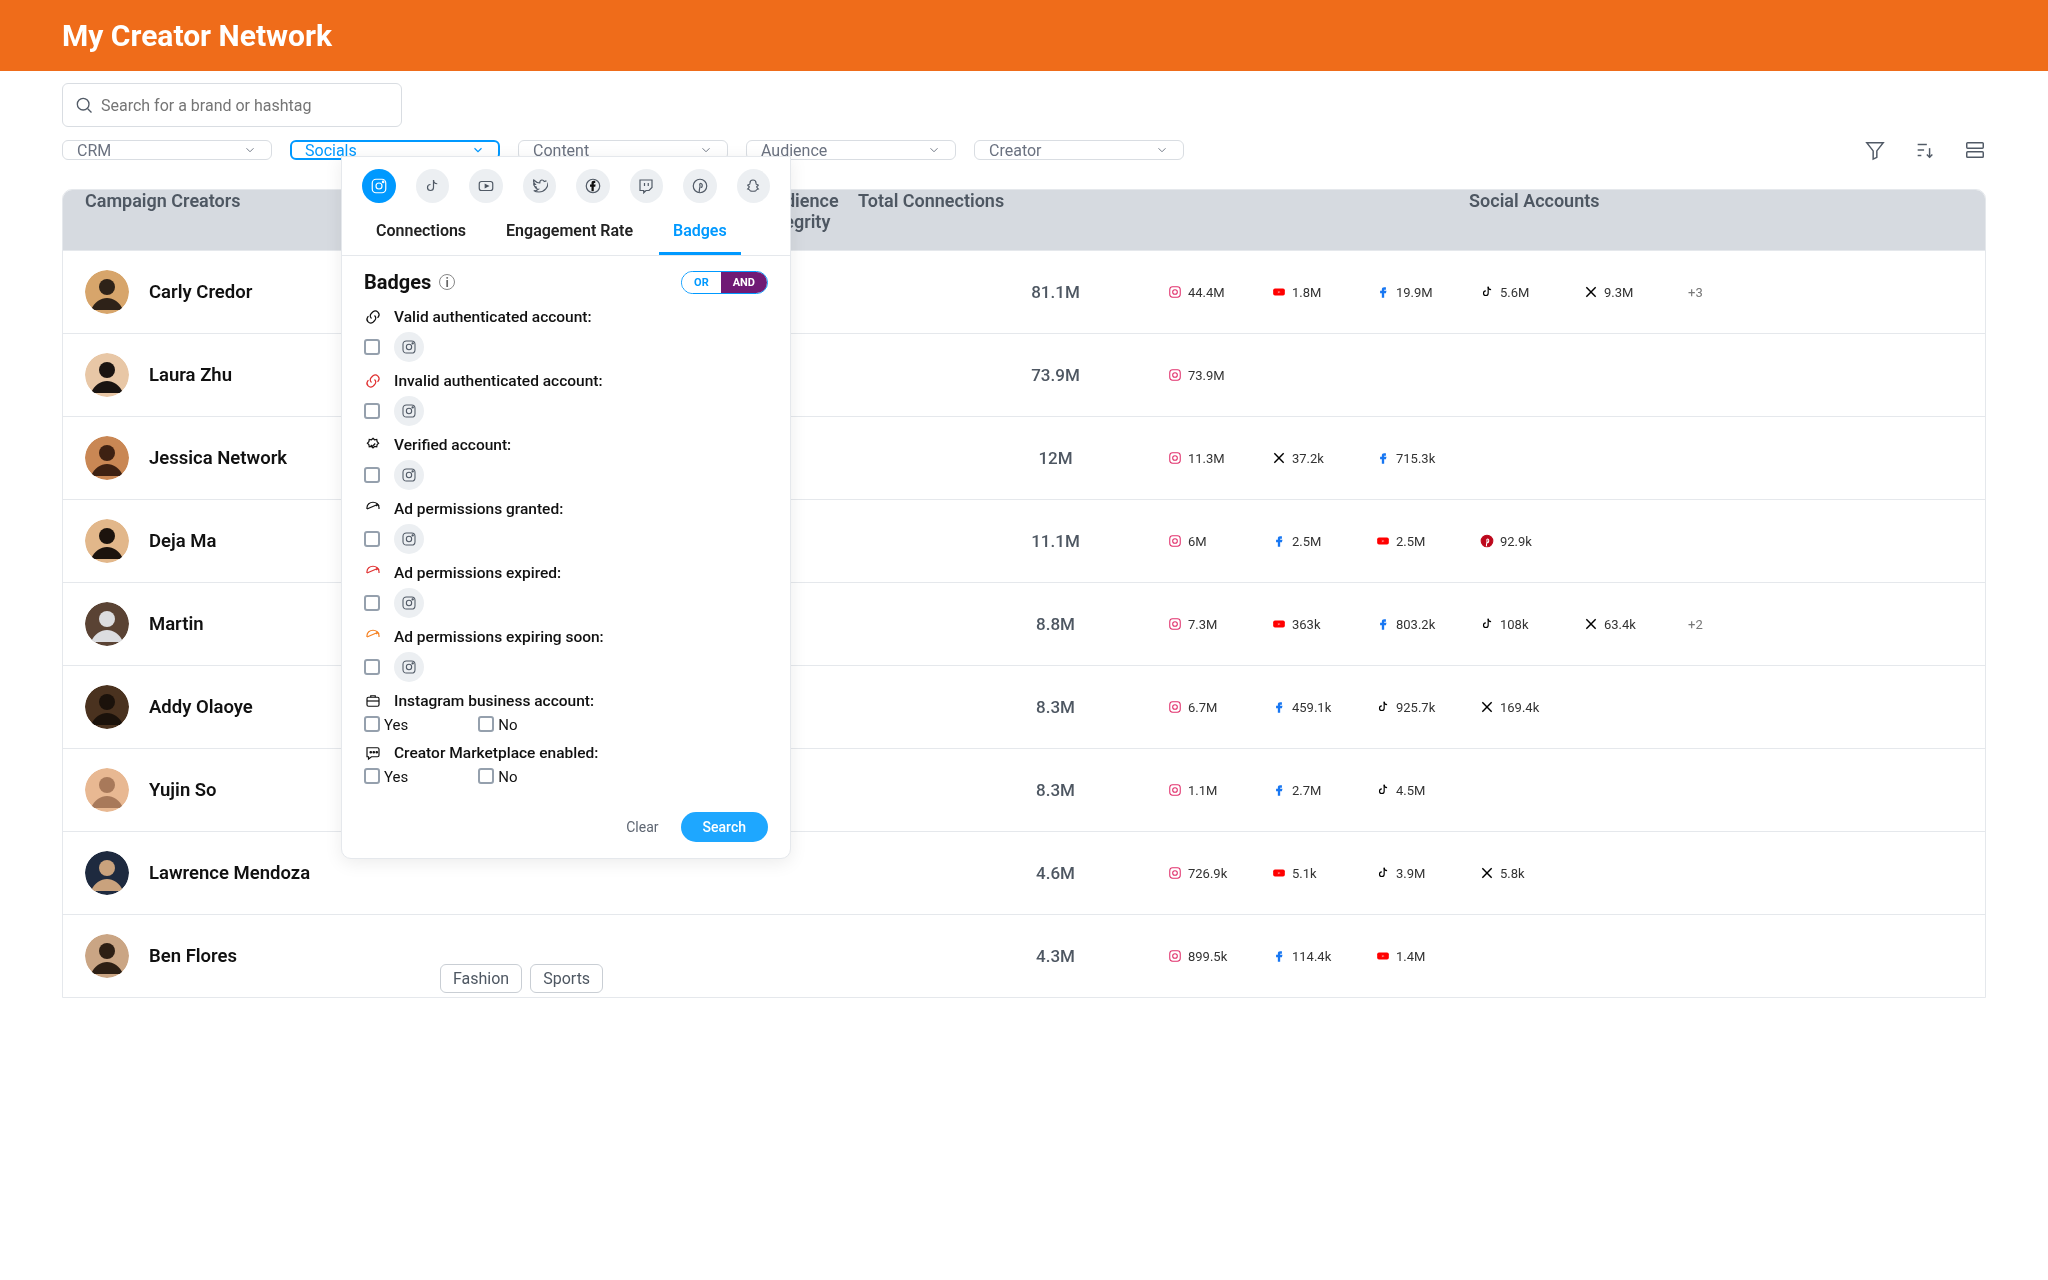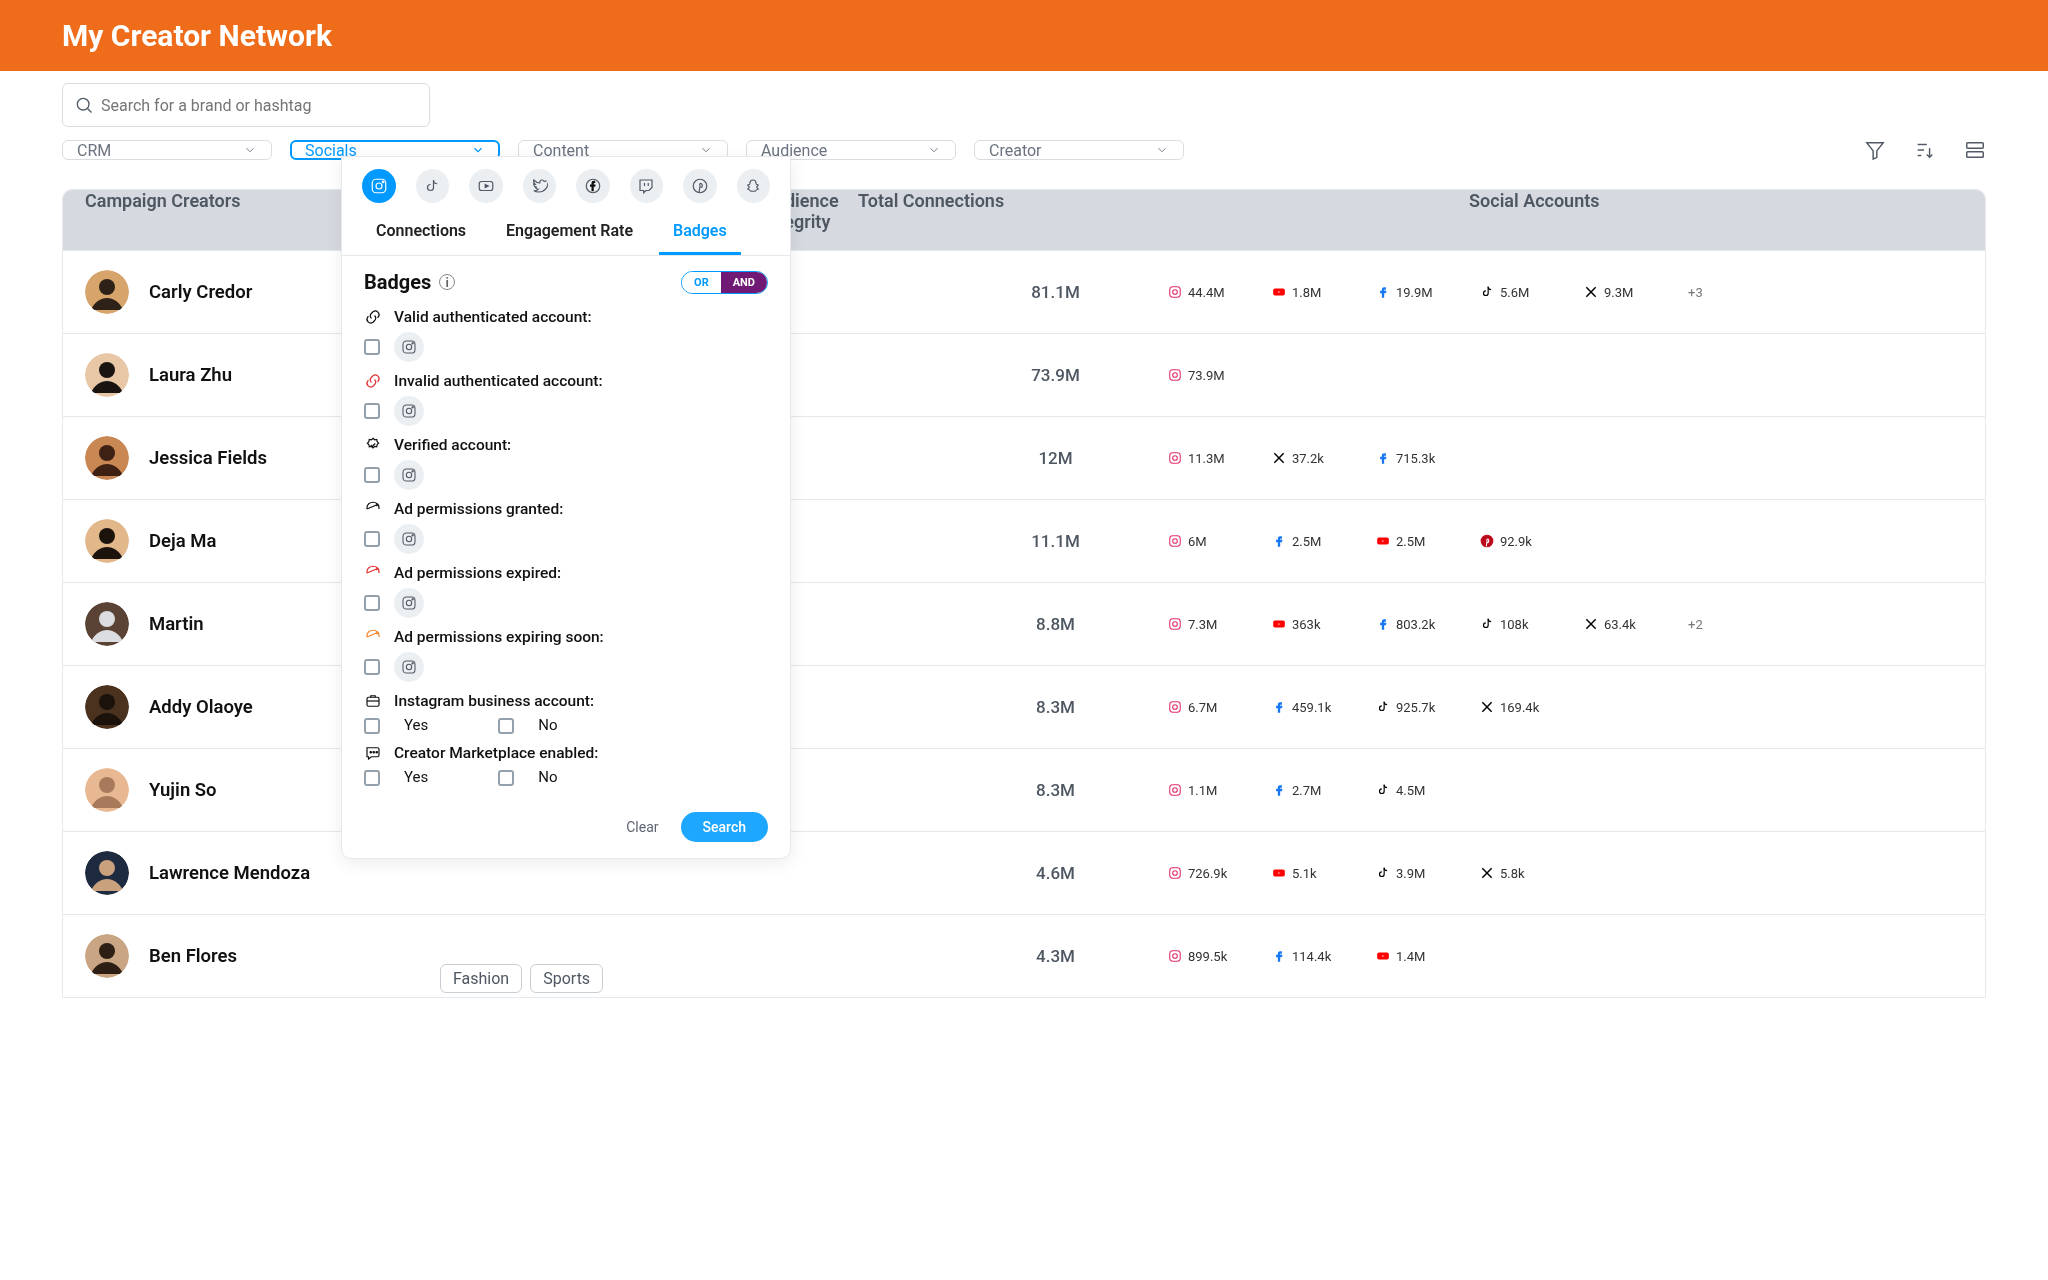--- a/index.html
+++ b/index.html
@@ -1,20 +1,20 @@
 <!DOCTYPE html>
 <html><head>
 <meta charset="utf-8">
 <style>
 *{box-sizing:border-box;margin:0;padding:0;font-family:-apple-system,BlinkMacSystemFont,"Segoe UI",Roboto,Helvetica,Arial,sans-serif}
 body{background:#fff;color:#111;font-size:14px}
 .header{background:#ef6c1a;color:#fff;padding:18px 62px 18px 62px}
 .header h1{font-size:30px;font-weight:700}
 .container{padding:12px 62px 0 62px}
-.searchbar{position:relative;width:368px;margin-bottom:12px}
+.searchbar{position:relative;width:340px;margin-bottom:12px}
 .searchbar input{width:100%;height:44px;border:1px solid #d9dde2;border-radius:6px;padding:0 14px 0 38px;font-size:16px;color:#555}
 .searchbar svg{position:absolute;left:12px;top:12px}
 .filters{display:flex;gap:18px;align-items:center}
 .filter{position:relative;flex:0 0 210px;height:20px;border:1px solid #d9dde2;border-radius:6px;display:flex;align-items:center;padding:0 14px;color:#6b7280;font-size:16px;cursor:pointer;justify-content:space-between;background:#fff}
 .filter.active{border:2px solid #0099ff;color:#0099ff;padding:0 13px}
 .filter svg{stroke:currentColor}
 .right-icons{margin-left:auto;display:flex;gap:28px;align-items:center}
 .right-icons .ic{width:22px;height:22px;display:flex;align-items:center;justify-content:center;cursor:pointer;stroke:#222;color:#222}
 .table-wrap{margin-top:28px;border:1px solid #e5e8ec;border-radius:10px 10px 0 0;overflow:hidden}
 .thead{display:flex;align-items:flex-start;height:60px;background:#d6dae0;color:#4e5762;font-size:18px;font-weight:600}
@@ -50,21 +50,21 @@
 .toggle{display:flex;border:1.5px solid #0099ff;border-radius:999px;overflow:hidden;font-size:11px;font-weight:700}
 .toggle span{padding:4px 12px;cursor:pointer}
 .toggle .or{color:#0099ff;background:#fff}
 .toggle .and{background:#701a75;color:#fff}
 .bgroup{margin-bottom:10px}
 .bgroup .lbl{display:flex;align-items:center;gap:12px;font-size:15.5px;font-weight:500;color:#111;margin-bottom:6px}
 .bgroup .opts{display:flex;align-items:center;gap:14px}
 .chk{width:16px;height:16px;border:2px solid #95a0ad;border-radius:3px;cursor:pointer;flex:none}
 .pill{width:30px;height:30px;border-radius:50%;background:#eceff2;display:flex;align-items:center;justify-content:center}
 .yes-no{display:flex;gap:70px;margin-top:4px}
-.yes-no .opt{display:flex;align-items:flex-end;gap:24px;font-size:15px}
+.yes-no .opt{display:flex;align-items:flex-start;gap:4px;font-size:15px}
 .panel-foot{display:flex;justify-content:flex-end;align-items:center;gap:22px;padding:8px 22px 16px 22px}
 .btn-clear{background:none;border:none;color:#5e6672;font-size:14px;cursor:pointer}
 .btn-search{background:#1ea7ff;color:#fff;border:none;border-radius:999px;padding:7px 22px;font-size:14px;font-weight:500;cursor:pointer}
 .chip{border:1px solid #c9ced4;border-radius:6px;padding:4px 12px;display:inline-flex;align-items:center;gap:8px;font-size:16px;color:#4e5762;margin-right:8px}
 .chips-area{position:absolute;left:377px;bottom:4px}
 .ic-stroke{fill:none;stroke:#515a66;stroke-width:1.6}
 </style>
 </head>
 <body>
 
@@ -241,21 +241,21 @@
             </div>
           </div>
         </div>
         <div class="row">
     <div class="cell-creator">
             <svg class="avatar" viewBox="0 0 44 44">
               <circle cx="22" cy="22" r="22" fill="#c98754"></circle>
               <circle cx="22" cy="17" r="8" fill="#3e2112"></circle>
               <path d="M6 40c3-8 10-12 16-12s13 4 16 12" fill="#3e2112"></path>
             </svg>
-            <span class="name">Jessica Fields</span>
+            <span class="name">Jessica Network</span>
           </div>
     <div class="cell-integrity">
             <div class="flag">
               <svg width="20" height="20" viewBox="0 0 24 24" fill="none" stroke="#f58020" stroke-width="1.8">
                 <path d="M5 21V4h11l-2 4 2 4H5"></path>
               </svg>
               <span>1 Flag</span>
             </div>
           </div>
     <div class="cell-conn">12M</div>

